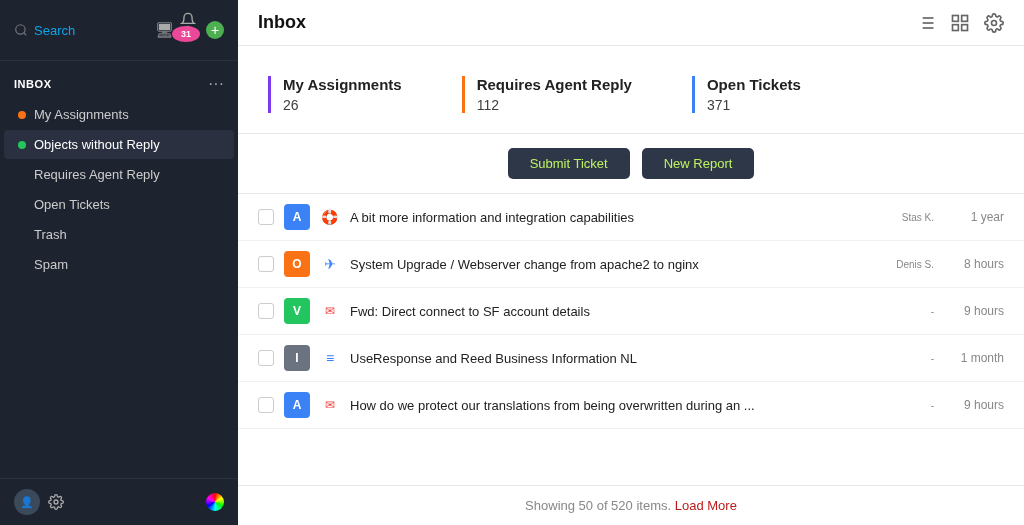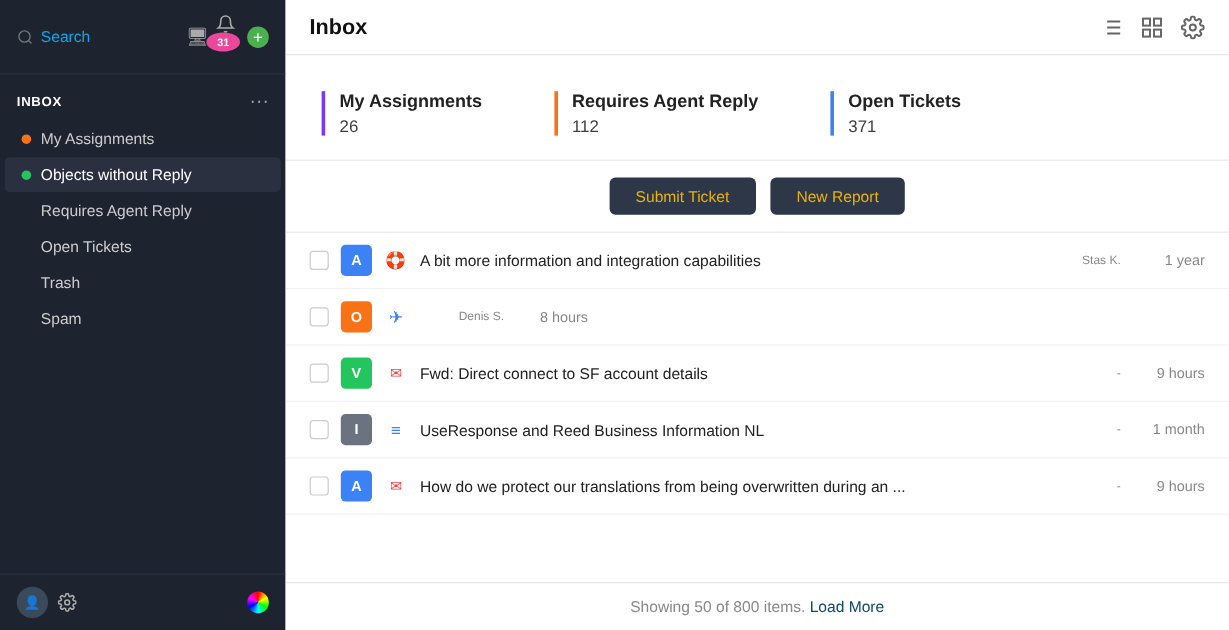--- a/index.html
+++ b/index.html
@@ -191,21 +191,21 @@
     
     .buttons-area {
       display: flex;
       justify-content: center;
       gap: 12px;
       padding: 14px 20px;
       border-bottom: 1px solid #e5e7eb;
     }
     .btn-dark {
       background: #2d3748;
-      color: #eab308;
+      color: #bef264;
       border: none;
       padding: 8px 22px;
       border-radius: 5px;
       font-size: 13px;
       cursor: pointer;
       font-weight: 500;
     }
 
     
     .ticket-list {
@@ -275,21 +275,21 @@
 
     
     .list-footer {
       padding: 12px 20px;
       text-align: center;
       font-size: 13px;
       color: #888;
       border-top: 1px solid #e5e7eb;
     }
     .load-more {
-      color: #0c4a6e;
+      color: #b91c1c;
       cursor: pointer;
       text-decoration: none;
     }
   </style>
 </head>
 <body>
 
 <div class="sidebar">
   <div class="sidebar-top">
     <div class="search-area">
@@ -409,20 +409,21 @@
       <span class="icon-badge" style="font-size:14px;">🛟</span>
       <span class="ticket-subject">A bit more information and integration capabilities</span>
       <span class="ticket-assignee">Stas K.</span>
       <span class="ticket-time">1 year</span>
     </div>
 
     <div class="ticket-row">
       <div class="checkbox-cell"></div>
       <div class="avatar-badge" style="background:#f97316;">O</div>
       <span class="icon-badge" style="color:#3b82f6;font-size:14px;">✈</span>
+      <span class="ticket-subject">System Upgrade / Webserver change from apache2 to nginx</span>
       <span class="ticket-assignee">Denis S.</span>
       <span class="ticket-time">8 hours</span>
     </div>
 
     <div class="ticket-row">
       <div class="checkbox-cell"></div>
       <div class="avatar-badge" style="background:#22c55e;">V</div>
       <span class="icon-badge" style="color:#ef4444;font-size:12px;">✉</span>
       <span class="ticket-subject">Fwd: Direct connect to SF account details</span>
       <span class="ticket-assignee">-</span>
@@ -442,16 +443,16 @@
       <div class="checkbox-cell"></div>
       <div class="avatar-badge" style="background:#3b82f6;">A</div>
       <span class="icon-badge" style="color:#ef4444;font-size:12px;">✉</span>
       <span class="ticket-subject">How do we protect our translations from being overwritten during an ...</span>
       <span class="ticket-assignee">-</span>
       <span class="ticket-time">9 hours</span>
     </div>
   </div>
 
   <div class="list-footer">
-    <span>Showing 50 of 800 items.</span>
+    <span>Showing 50 of 520 items.</span>
     <a class="load-more" href="#">Load More</a>
   </div>
 </div>
 
 </body></html>

